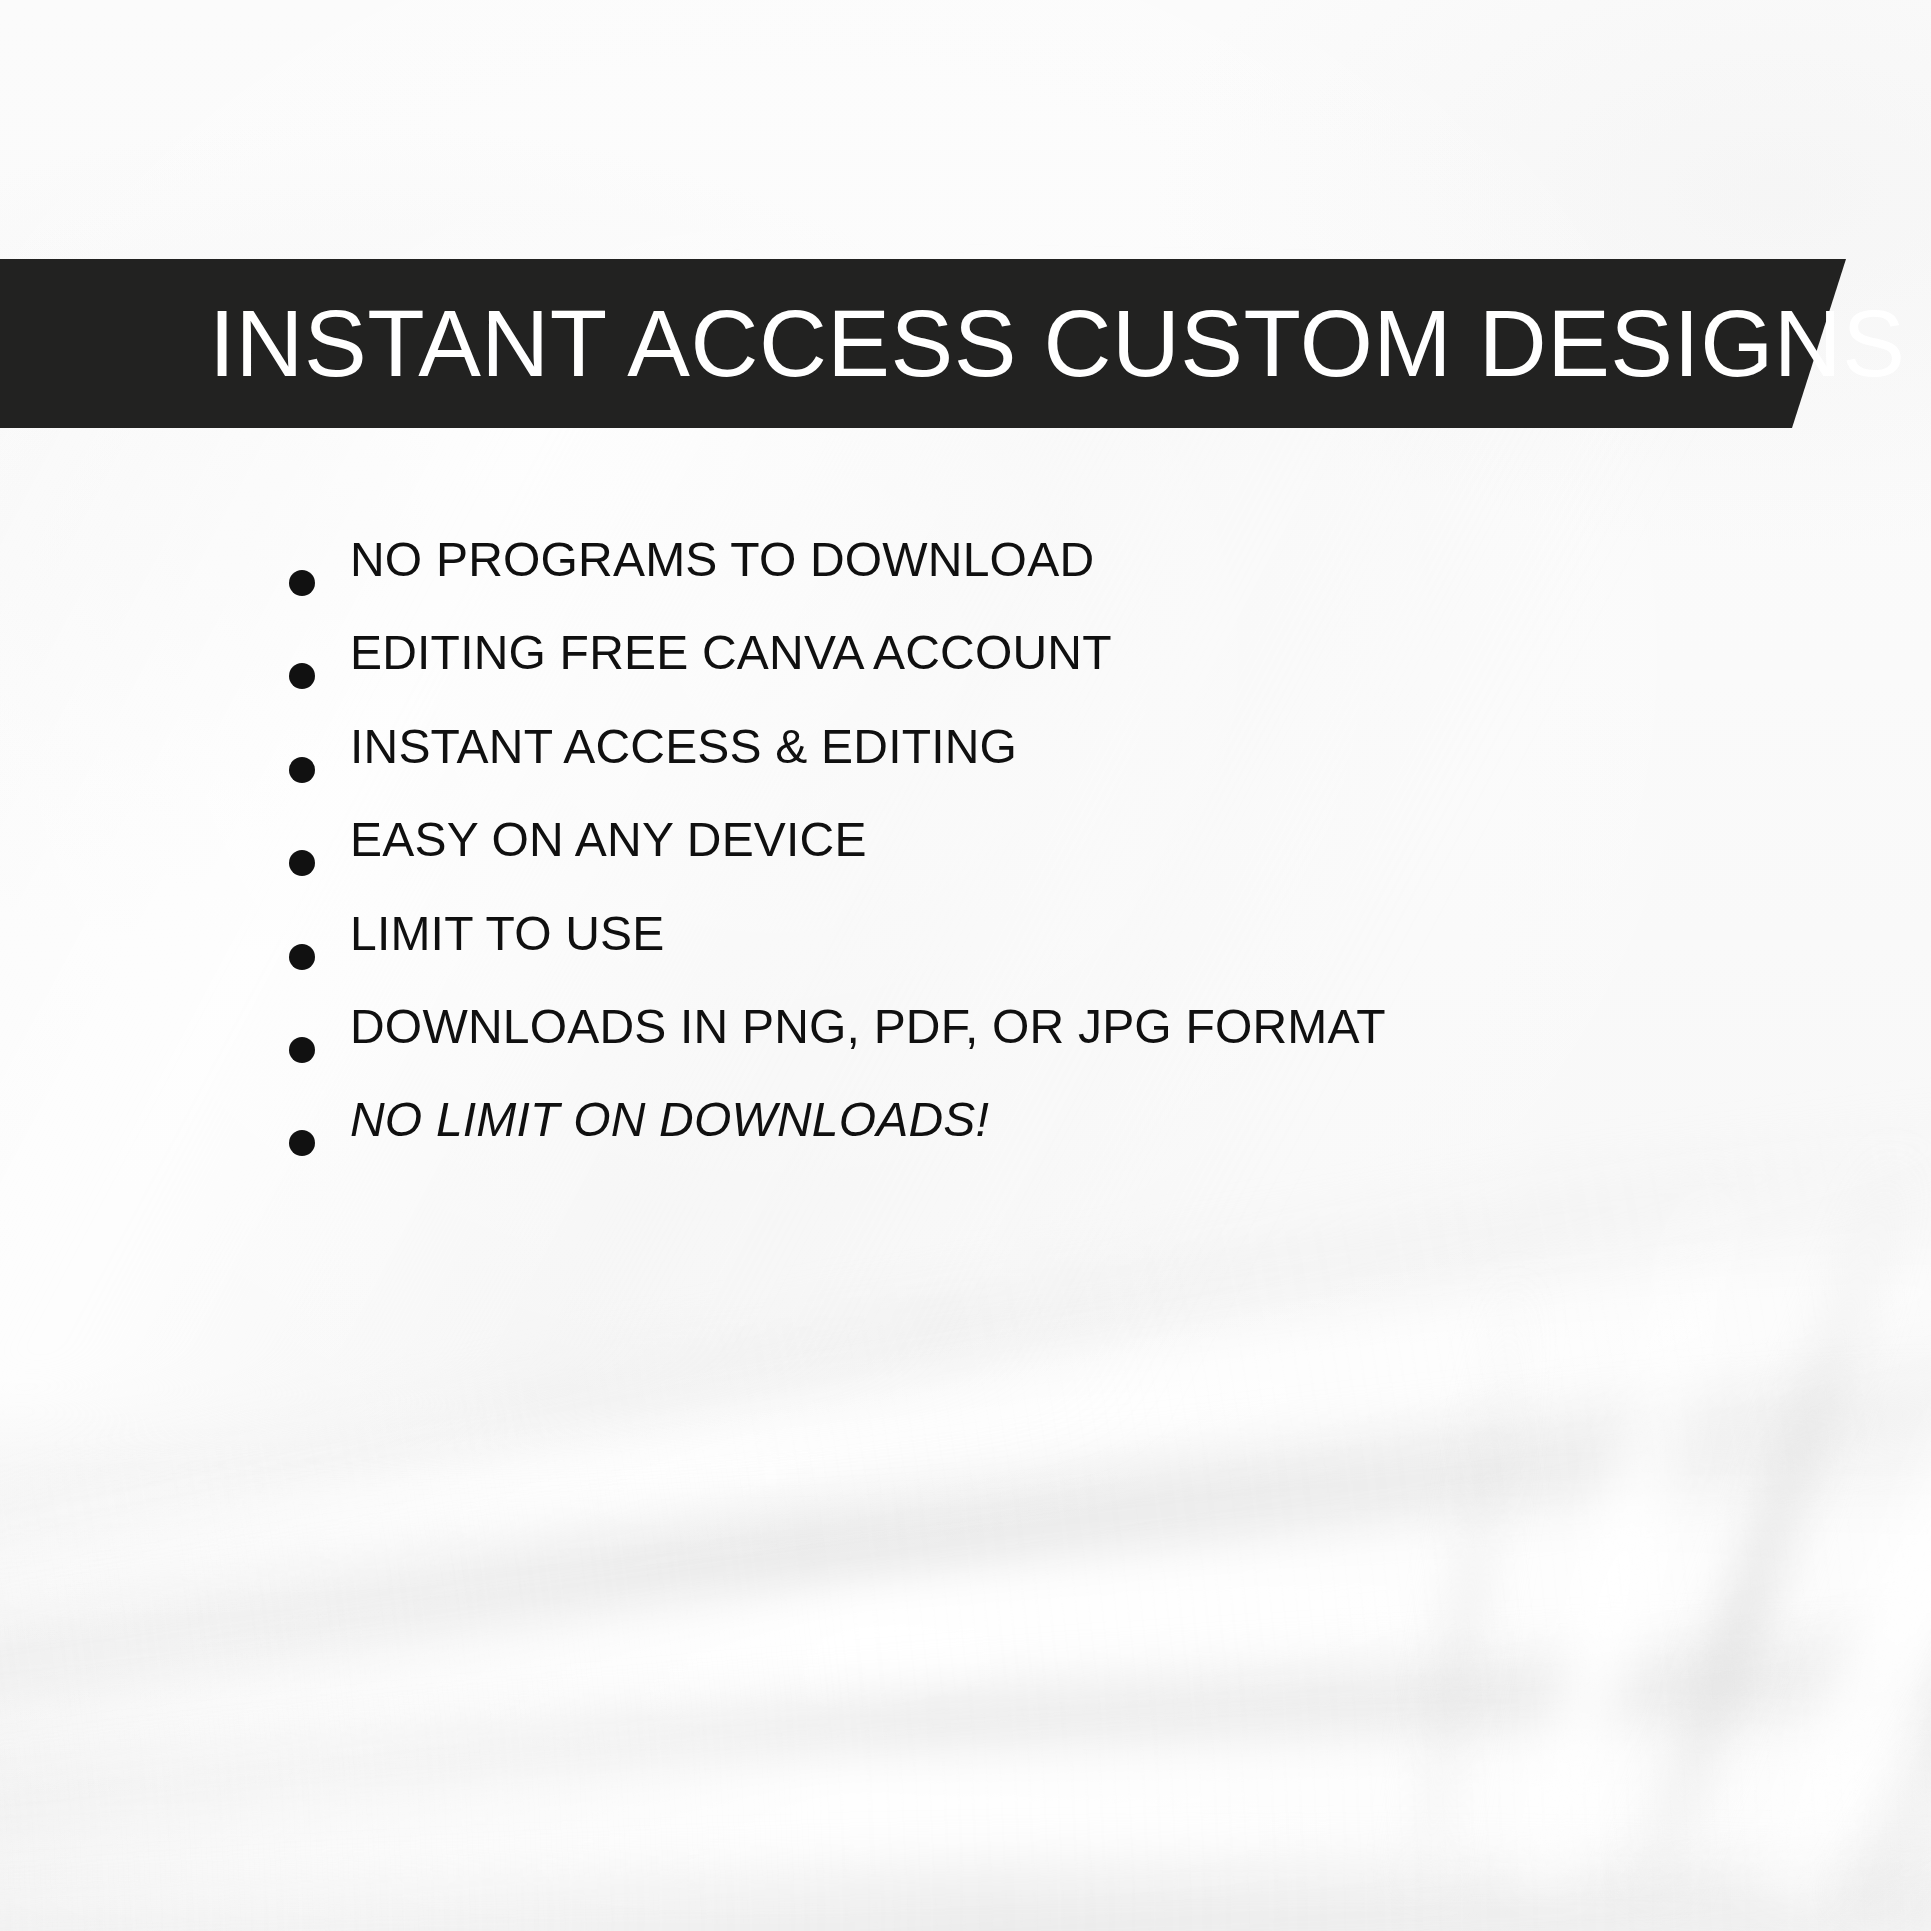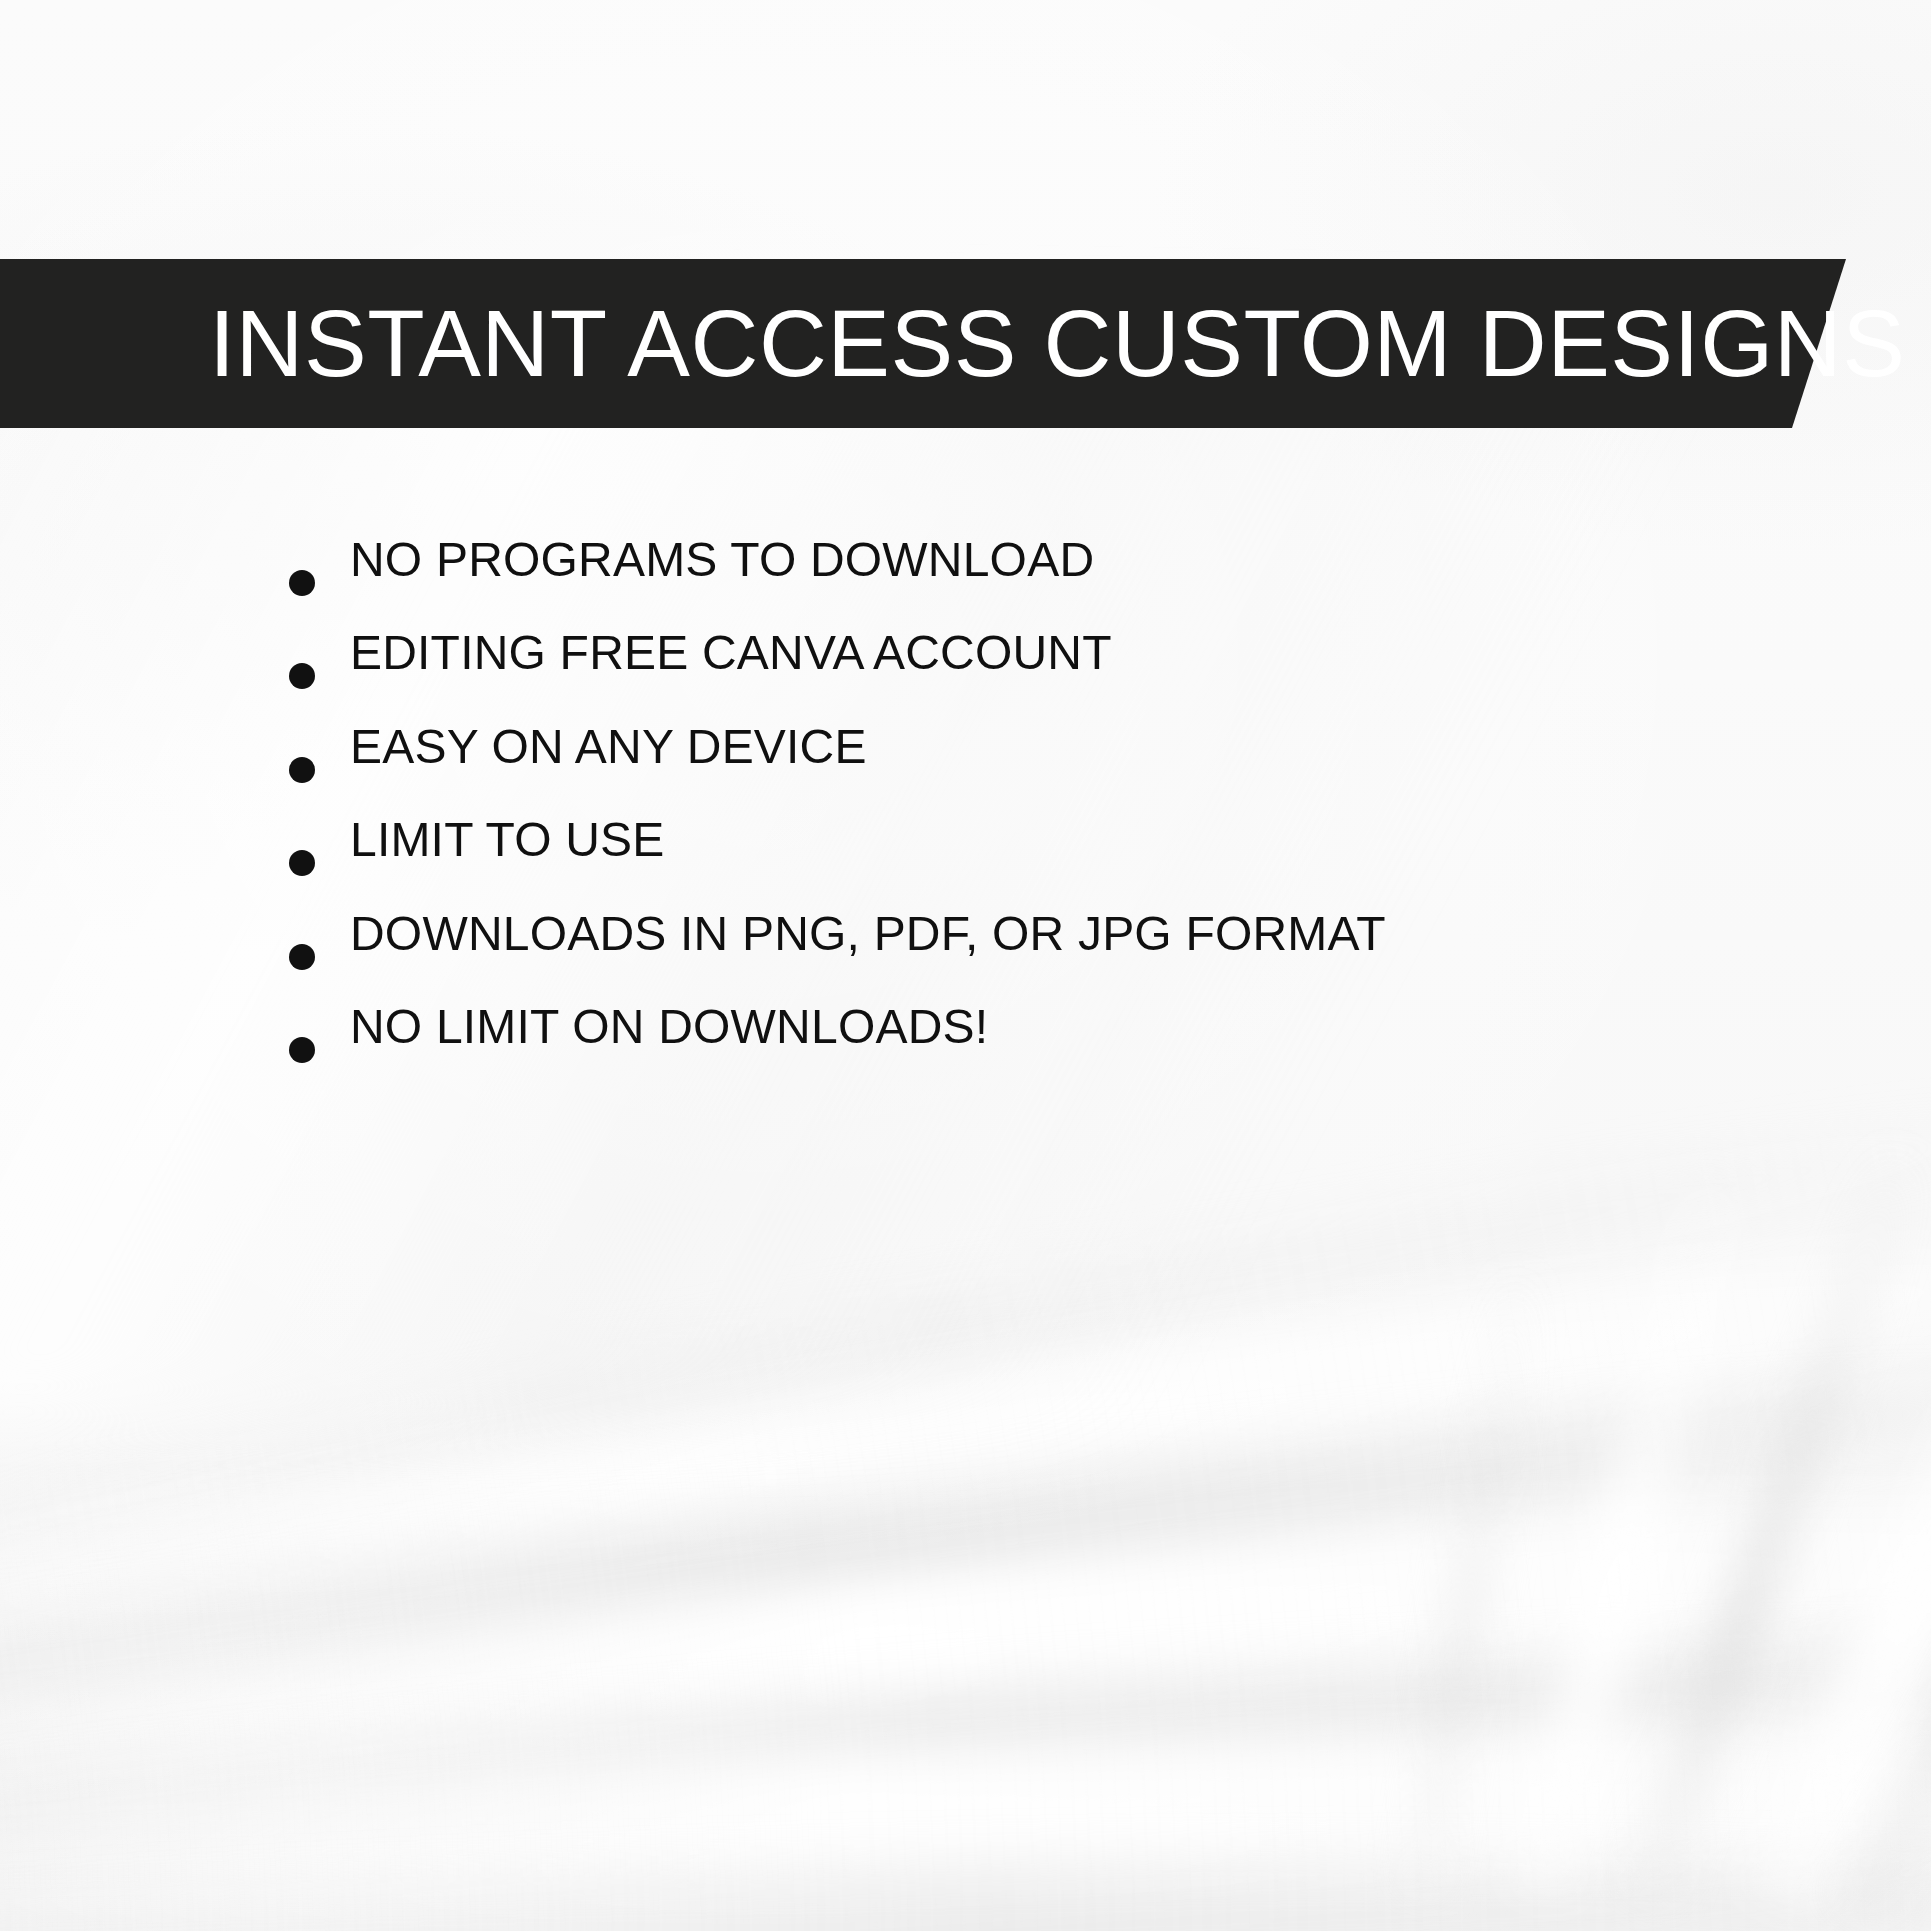--- a/index.html
+++ b/index.html
@@ -137,21 +137,21 @@
     padding-left: 70px;
     margin: 0 0 31px 0;
     color: #101010;
     font-size: 48px;
     font-weight: 300;
     line-height: 1.30;
     letter-spacing: 0.2px;
     font-family: "Liberation Sans", "DejaVu Sans", sans-serif;
   }
 
-  .feature-item:last-child { margin-bottom: 0; }
+  .feature-item:last-child { margin-bottom: 0; font-style: italic; }
 
   .bullet-dot {
     position: absolute;
     left: 8.7px;
     top: 41px;
     width: 26px;
     height: 26px;
     border-radius: 50%;
     background: #111111;
   }
@@ -193,20 +193,24 @@
     <li class="feature-item">
       <span class="bullet-dot"></span>
       <span class="feature-text">NO PROGRAMS TO DOWNLOAD</span>
     </li>
     <li class="feature-item">
       <span class="bullet-dot"></span>
       <span class="feature-text">EDITING FREE CANVA ACCOUNT</span>
     </li>
     <li class="feature-item">
       <span class="bullet-dot"></span>
+      <span class="feature-text">INSTANT ACCESS &amp; EDITING</span>
+    </li>
+    <li class="feature-item">
+      <span class="bullet-dot"></span>
       <span class="feature-text">EASY ON ANY DEVICE</span>
     </li>
     <li class="feature-item">
       <span class="bullet-dot"></span>
       <span class="feature-text">LIMIT TO USE</span>
     </li>
     <li class="feature-item">
       <span class="bullet-dot"></span>
       <span class="feature-text">DOWNLOADS IN PNG, PDF, OR JPG FORMAT</span>
     </li>

